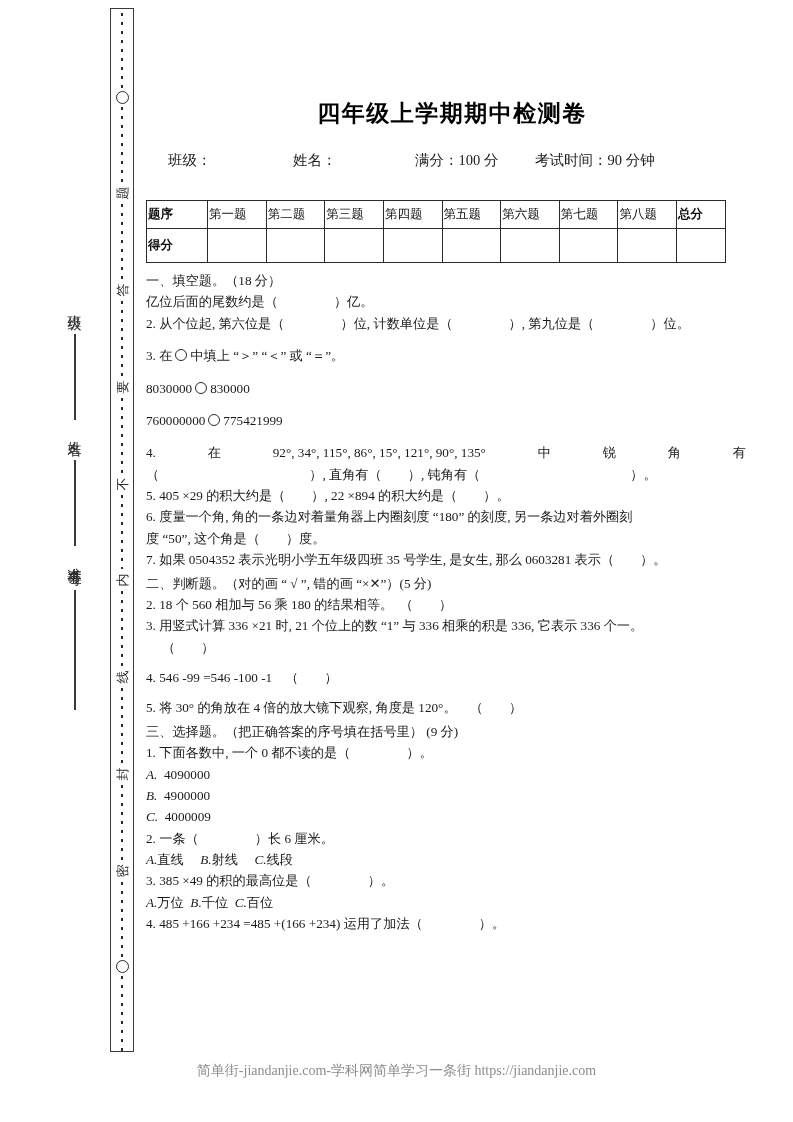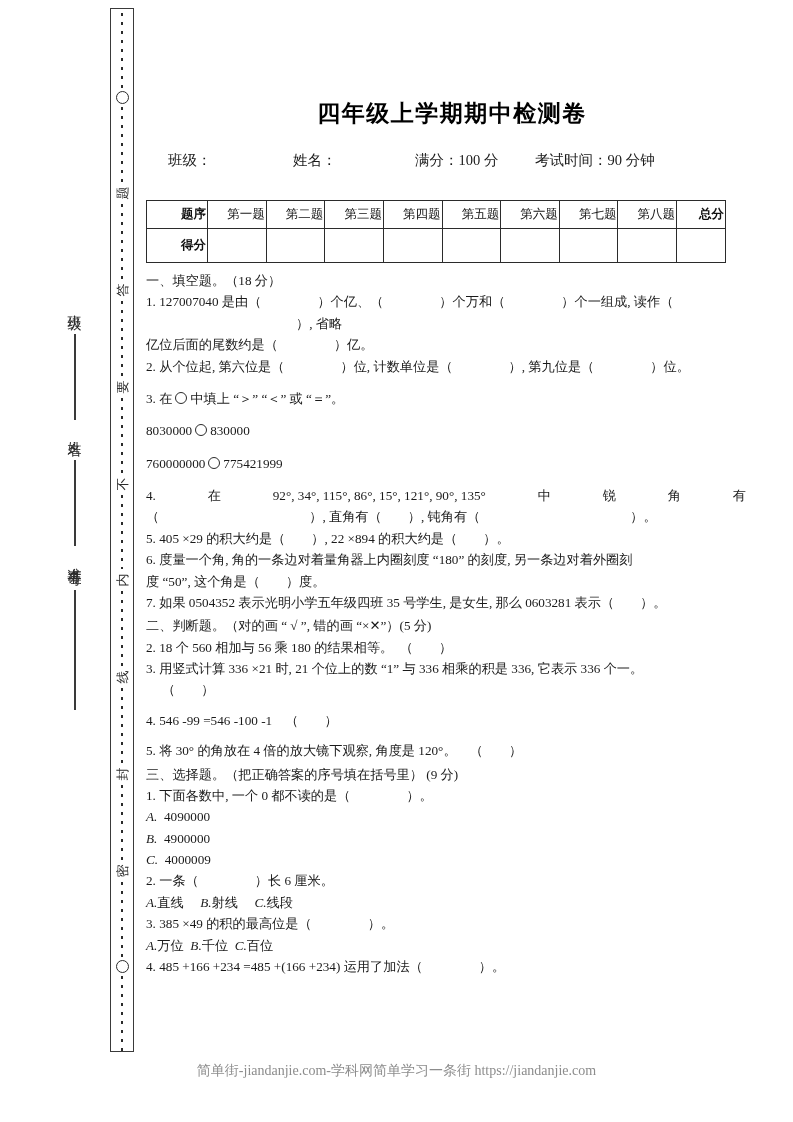--- a/index.html
+++ b/index.html
@@ -124,21 +124,21 @@
   
   #score-table {
     margin-top: 30px;
     width: 580px;
     border-collapse: collapse;
     table-layout: fixed;
     font-size: 12.5px;
   }
   #score-table td {
     border: 1px solid #2b2b2b;
-    text-align: right;
+    text-align: left;
     vertical-align: middle;
     font-family: "DejaVu Sans", sans-serif;
     color: #111;
   }
   #score-table tr.hdr td { height: 25px; }
   #score-table tr.val td { height: 31px; }
   #score-table td.lbl { width: 58px; font-weight: bold; }
   #score-table td.sum { width: 46px; font-weight: bold; }
 
   
@@ -269,23 +269,20 @@
       <td></td>
     </tr>
   </tbody>
     </table>
 
   <div id="content">
 
     <div class="sec-head">一、填空题。（18 分）</div>
 
     <div class="q">
-      <span>1. 127007040 是由（</span><span class="blank-md"></span><span>）个亿、（</span><span class="blank-md"></span><span>）个万和（</span><span class="blank-md"></span><span>）个一组成, 读作（</span><span class="blank-xl"></span><span>）, 省略</span>
-    </div>
-    <div class="q">
       <span>亿位后面的尾数约是（</span><span class="blank-md"></span><span>）亿。</span>
     </div>
 
     <div class="q">
       <span>2. 从个位起, 第六位是（</span><span class="blank-md"></span><span>）位, 计数单位是（</span><span class="blank-md"></span><span>）, 第九位是（</span><span class="blank-md"></span><span>）位。</span>
     </div>
 
     <div class="q tall2">
       <span>3. 在</span><span class="circ"></span><span>中填上 “＞” “＜” 或 “＝”。</span>
     </div>

